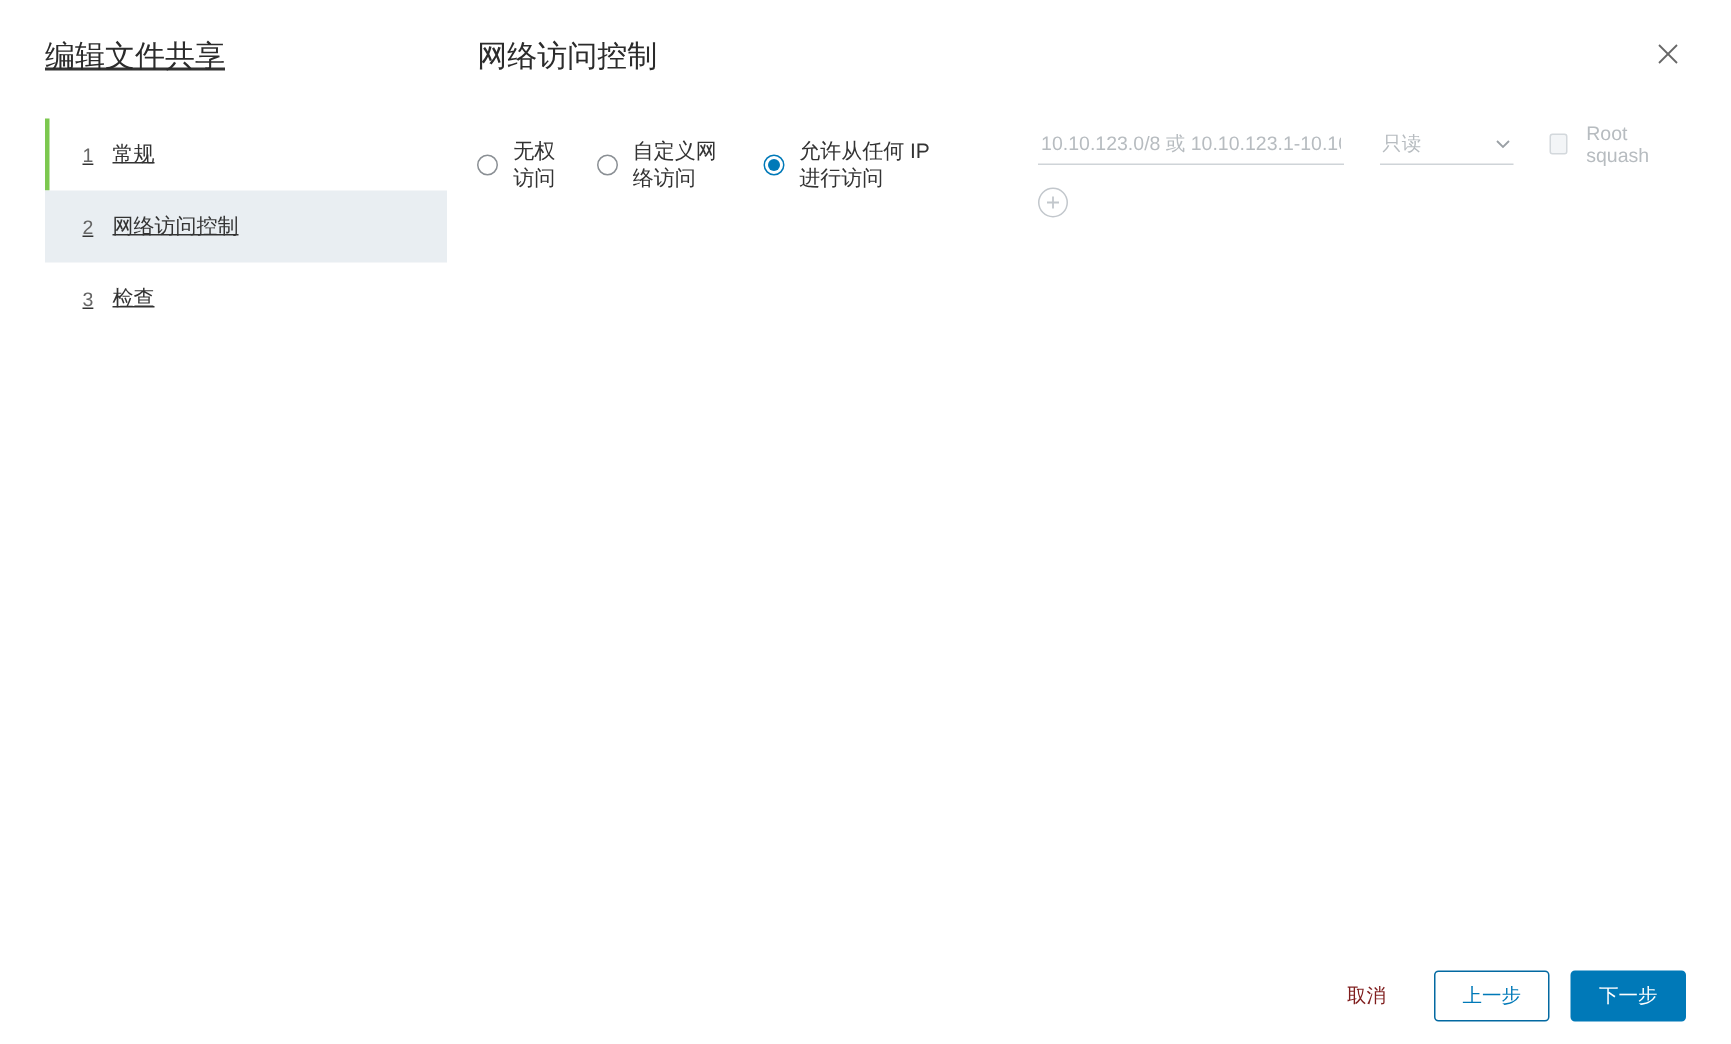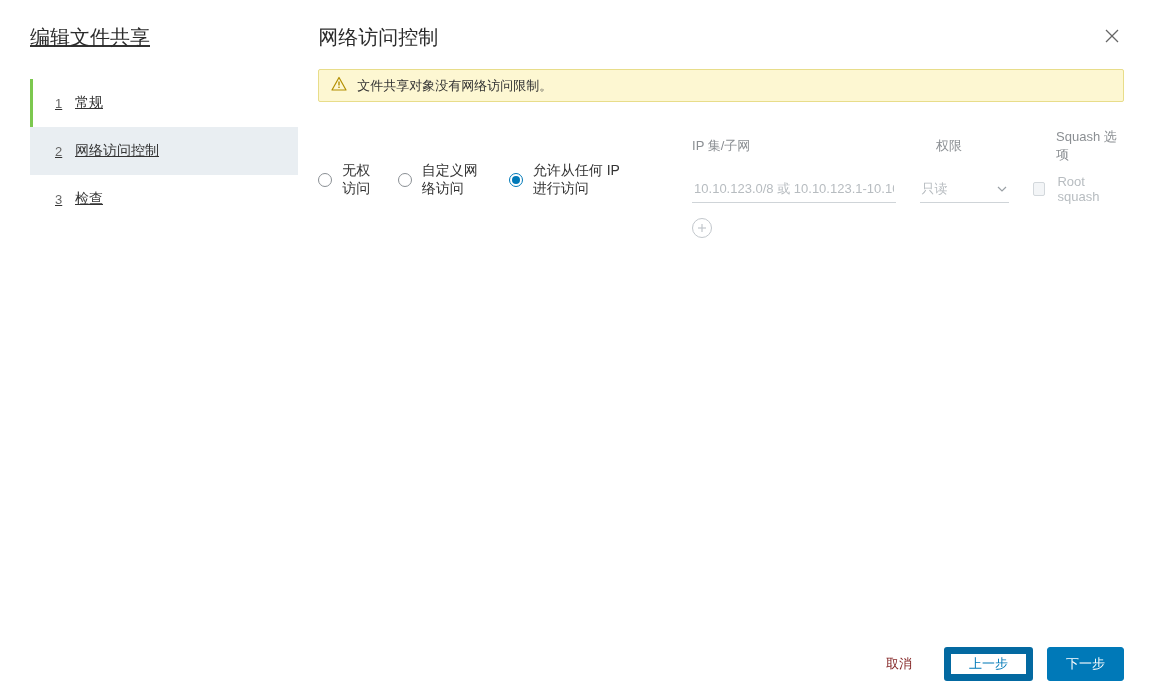--- a/index.html
+++ b/index.html
@@ -49,21 +49,21 @@
   .sq-wrap { display: flex; align-items: center; gap: 12px; color: #b7bcc0; font-size: 13px; }
   .checkbox { width: 14px; height: 14px; border: 1px solid #d3d8dc; background: #f3f5f7; border-radius: 2px; }
 
   .add-row { margin-top: 14px; }
   .add-btn { width: 20px; height: 20px; border: 1.2px solid #c2c7cc; border-radius: 50%; display: flex; align-items: center; justify-content: center; color: #c2c7cc; cursor: default; background: none; }
   .add-btn svg { width: 10px; height: 10px; display: block; }
 
   .footer { height: 64px; display: flex; align-items: center; justify-content: flex-end; gap: 14px; padding: 0 30px; }
   .btn { height: 34px; padding: 0 18px; font-size: 13px; border-radius: 3px; cursor: pointer; display: inline-flex; align-items: center; justify-content: center; }
   .btn-text { border: none; background: none; color: #7f1d1d; }
-  .btn-outline { border: 7px solid #0369a1; background: #fff; color: #0079b8; }
+  .btn-outline { border: 1px solid #0369a1; background: #fff; color: #0079b8; }
   .btn-primary { border: 1px solid #0079b8; background: #0079b8; color: #fff; }
 </style>
 </head>
 <body>
 
 <div class="dialog">
   <div class="body">
 
     <aside class="sidebar">
       <h1 class="sidebar-title">编辑文件共享</h1>
@@ -89,51 +89,36 @@
         <button class="close-btn">
           <span>
             <svg viewBox="0 0 16 16" stroke="currentColor" stroke-width="1.2" fill="none">
               <line x1="2" y1="2" x2="14" y2="14"></line>
                 <line x1="14" y1="2" x2="2" y2="14"></line>
             </svg>
           </span>
         </button>
       </div>
 
-      <div class="alert">
-        <span>
-          <svg viewBox="0 0 16 16">
-            <path d="M8 1.5 L15 14 H1 Z" fill="none" stroke="#b38f00" stroke-width="1.2" stroke-linejoin="round"></path>
-            <rect x="7.3" y="5.5" width="1.4" height="4" fill="#b38f00"></rect>
-            <rect x="7.3" y="10.6" width="1.4" height="1.4" fill="#b38f00"></rect>
-          </svg>
-        </span>
-        <span>文件共享对象没有网络访问限制。</span>
-      </div>
 
       <div class="radio-group">
         <div class="radio-row">
           <span class="radio"></span>
           <span class="radio-label">无权访问</span>
         </div>
         <div class="radio-row">
           <span class="radio"></span>
           <span class="radio-label">自定义网络访问</span>
         </div>
         <div class="radio-row">
           <span class="radio selected"></span>
           <span class="radio-label">允许从任何 IP 进行访问</span>
         </div>
 
         <div class="custom-block">
-          <div class="custom-headers">
-            <div class="col-ip">IP 集/子网</div>
-            <div class="col-perm">权限</div>
-            <div class="col-sq">Squash 选项</div>
-          </div>
 
           <div class="custom-row">
             <input class="ip-input" disabled="" placeholder="10.10.123.0/8 或 10.10.123.1-10.10.123.20" style="">
             <div class="select">
               <span>只读</span>
               <span class="caret">
                 <svg viewBox="0 0 10 10" fill="none" stroke="currentColor" stroke-width="1.2">
                   <polyline points="1,3 5,7 9,3"></polyline>
                 </svg>
               </span>

